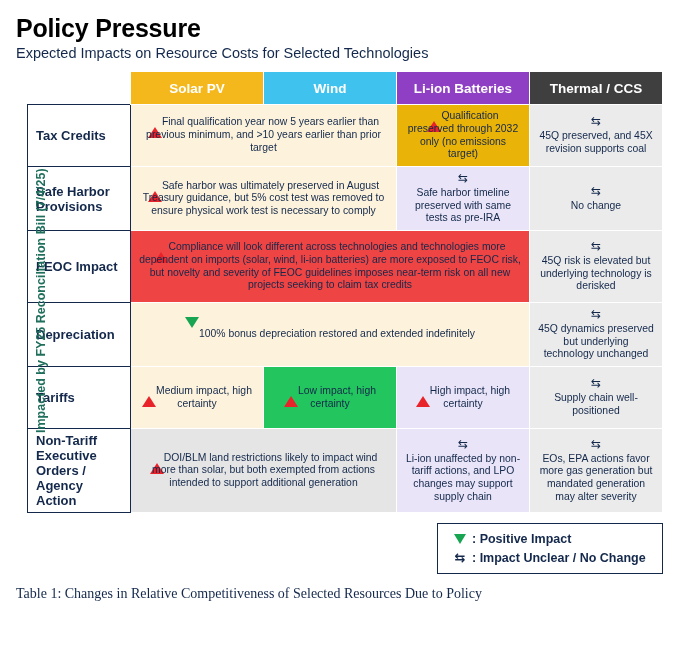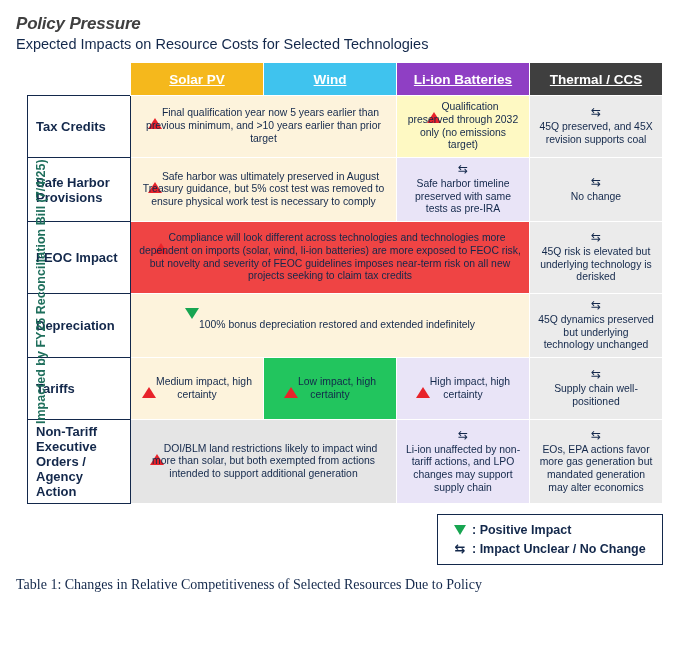--- a/index.html
+++ b/index.html
@@ -16,26 +16,25 @@
     overflow: hidden;
   }
   .page {
     position: relative;
     width: 679px;
     height: 658px;
     box-sizing: border-box;
     padding: 14px 16px 0 16px;
   }
   .title {
-    font-size: 17px;
-    font-weight: bold;
-    color: #404040;
+    font-size: 25px;
+    font-weight: bold;
+    color: #000000;
     letter-spacing: -0.2px;
     margin: 0 0 2px 0;
-    font-style: italic;
   }
   .subtitle {
     font-size: 14.5px;
     color: #13284b;
     margin: 0 0 10px 0;
     font-weight: normal;
   }
   .table-wrap {
     display: flex;
     flex-direction: row;
@@ -73,21 +72,20 @@
     border: none;
   }
   table.matrix th.colhdr {
     color: #ffffff;
     font-size: 13.5px;
     font-weight: bold;
     height: 26px;
     text-align: center;
     border: 1px solid #ffffff;
     padding: 3px 2px;
-    text-decoration: underline;
   }
   table.matrix td.rowhdr {
     font-size: 13px;
     font-weight: bold;
     color: #13284b;
     background: #ffffff;
     border: 1.5px solid #13284b;
     padding: 2px 8px;
     vertical-align: middle;
     text-align: left;
@@ -187,21 +185,21 @@
         </tr>
       </thead>
       <tbody>
 
         <tr style="height:62px">
           <td class="rowhdr">Tax Credits</td>
           <td class="cell" colspan="2" style="background:#fdf3dc">
             <span class="tri-up"></span>
             <span>Final qualification year now 5 years earlier than previous minimum, and &gt;10 years earlier than prior target</span>
           </td>
-          <td class="cell" style="background:#fef9c3">
+          <td class="cell" style="background:#eab308">
             <span class="tri-up"></span>
             <span>Qualification preserved through 2032 only (no emissions target)</span>
           </td>
           <td class="cell" style="background:#ebebeb">
             <span class="arrows">⇆</span>
             <span>45Q preserved, and 45X revision supports coal</span>
           </td>
         </tr>
 
         <tr style="height:63px">
@@ -269,21 +267,21 @@
           <td class="cell" colspan="2" style="background:#e5e5e5">
             <span class="tri-up"></span>
             <span>DOI/BLM land restrictions likely to impact wind more than solar, but both exempted from actions intended to support additional generation</span>
           </td>
           <td class="cell" style="background:#e9e4f7">
             <span class="arrows">⇆</span>
             <span>Li-ion unaffected by non-tariff actions, and LPO changes may support supply chain</span>
           </td>
           <td class="cell" style="background:#ebebeb">
             <span class="arrows">⇆</span>
-            <span>EOs, EPA actions favor more gas generation but mandated generation may alter economics</span>
+            <span>EOs, EPA actions favor more gas generation but mandated generation may alter severity</span>
           </td>
         </tr>
 
       </tbody>
     </table>
   </div>
 
   <div class="legend">
     <div class="legend-box">
       <div class="legend-row">

